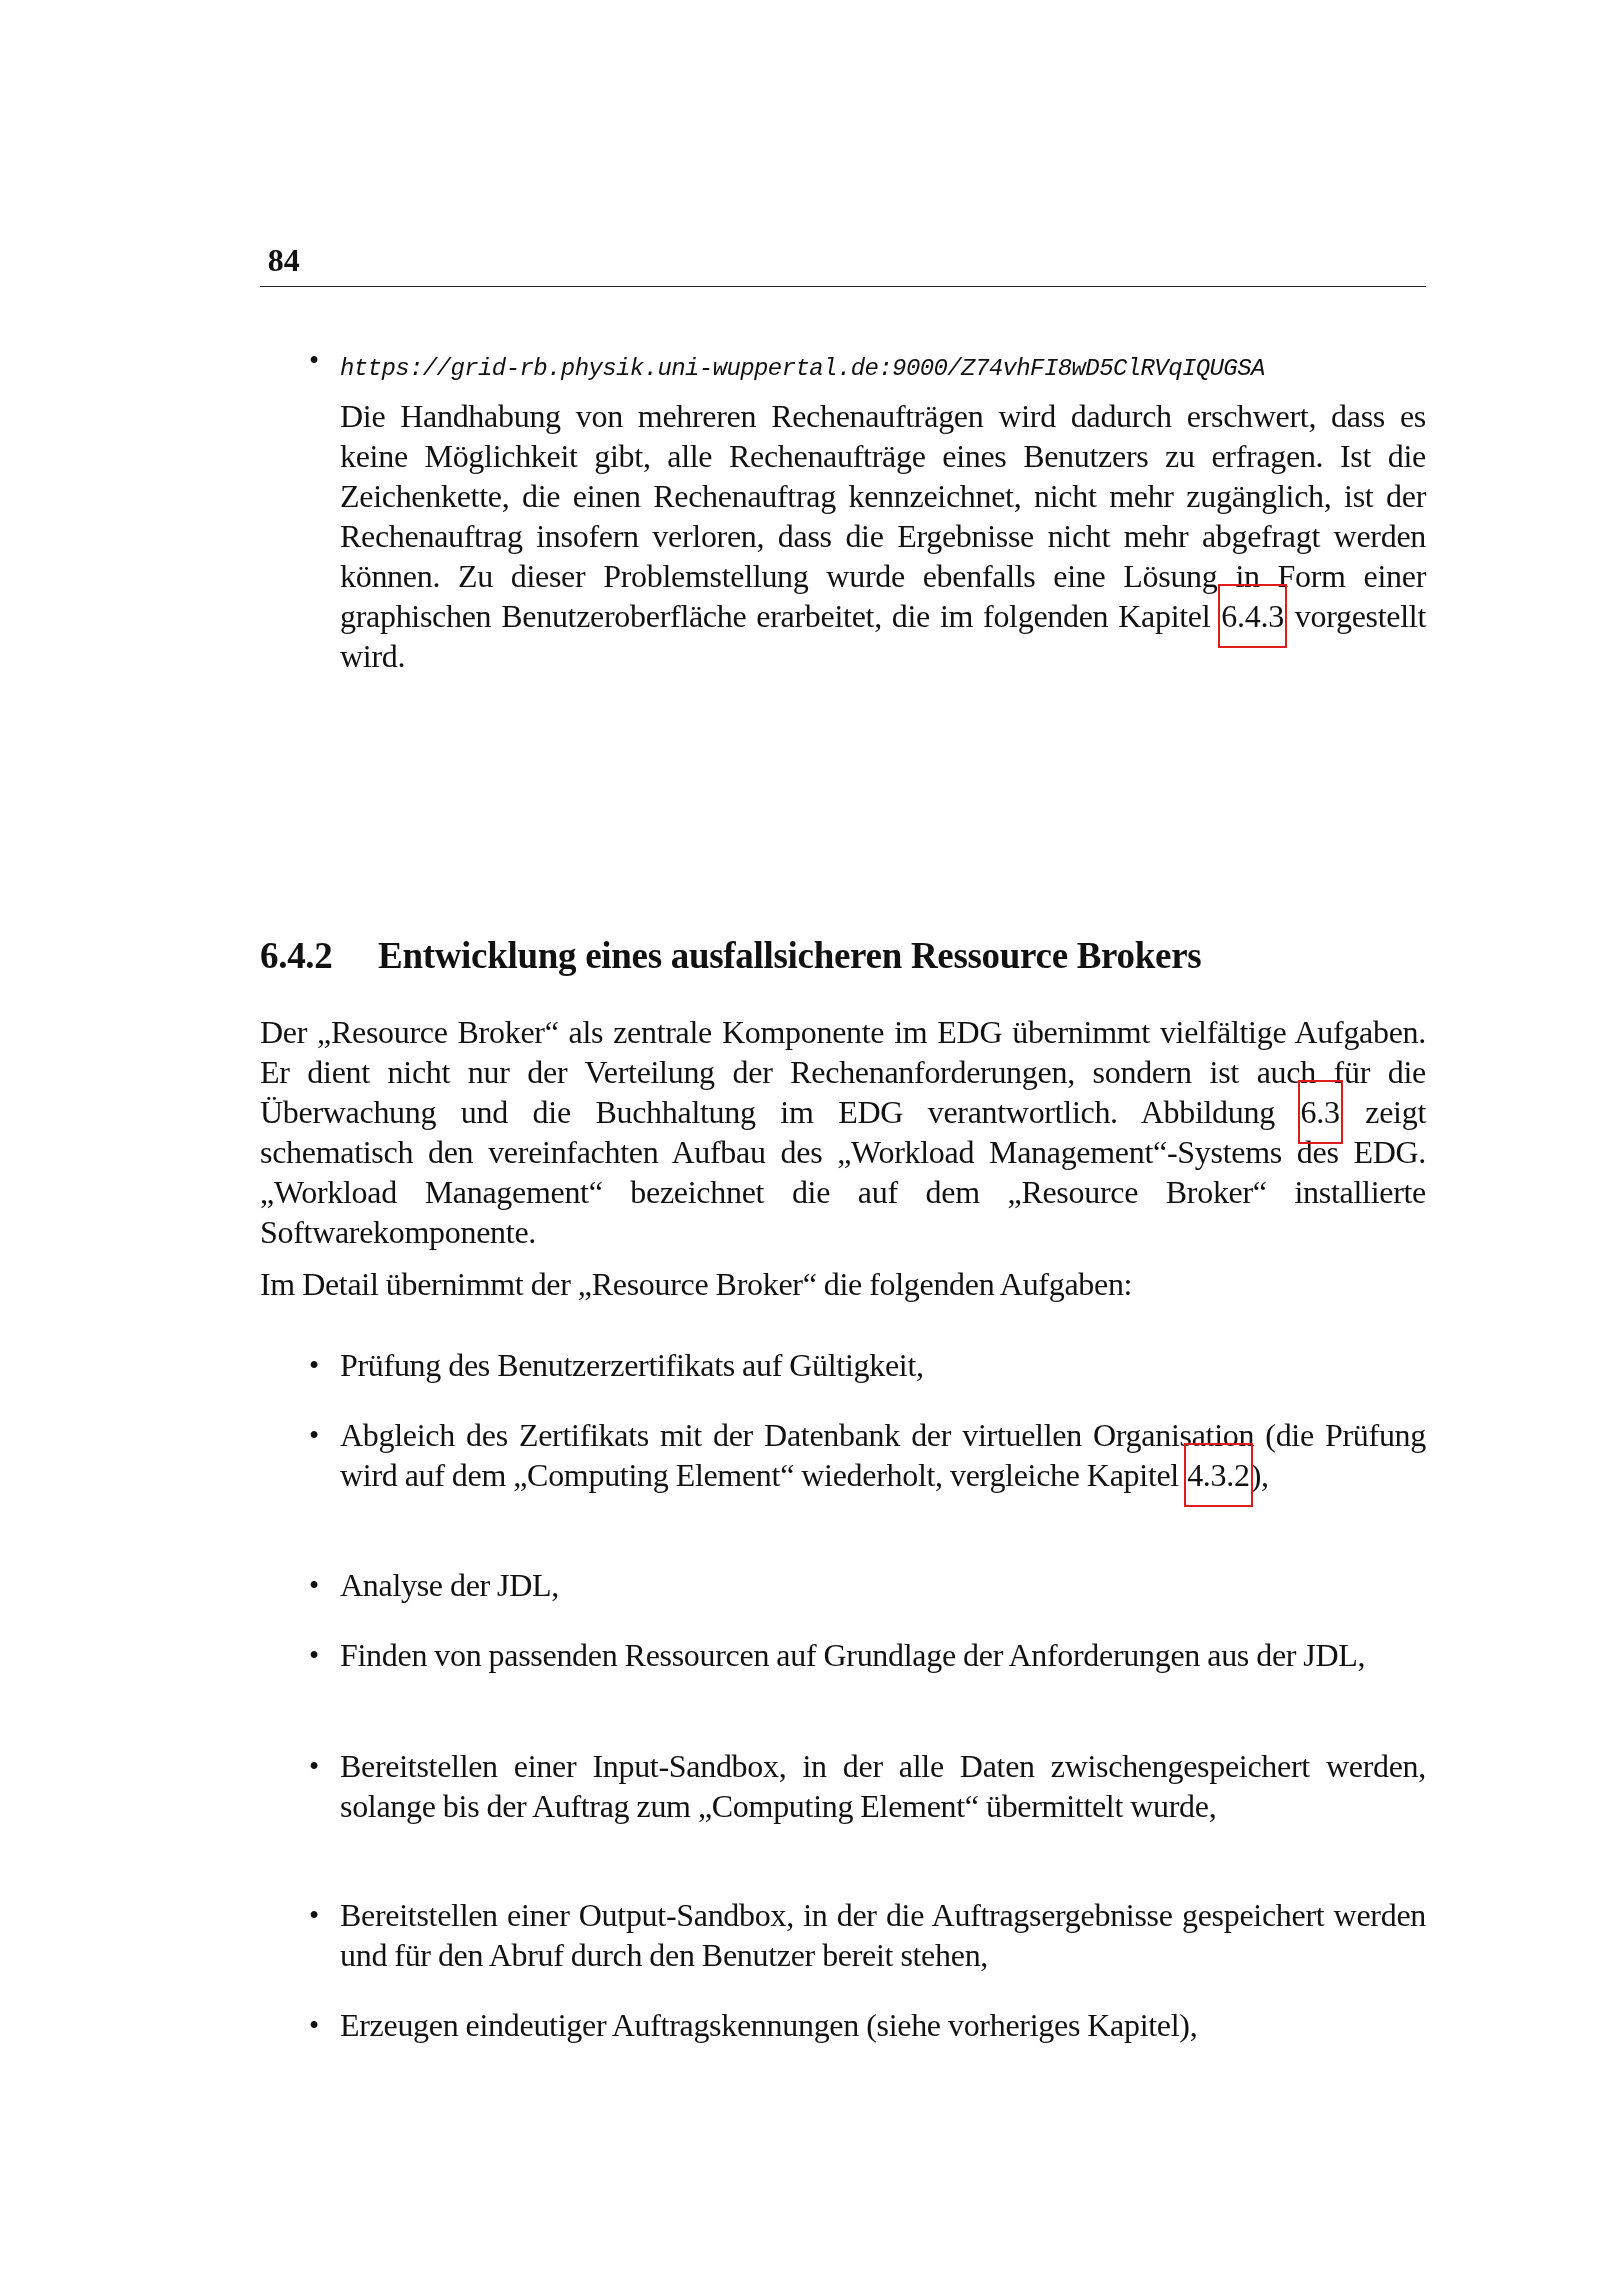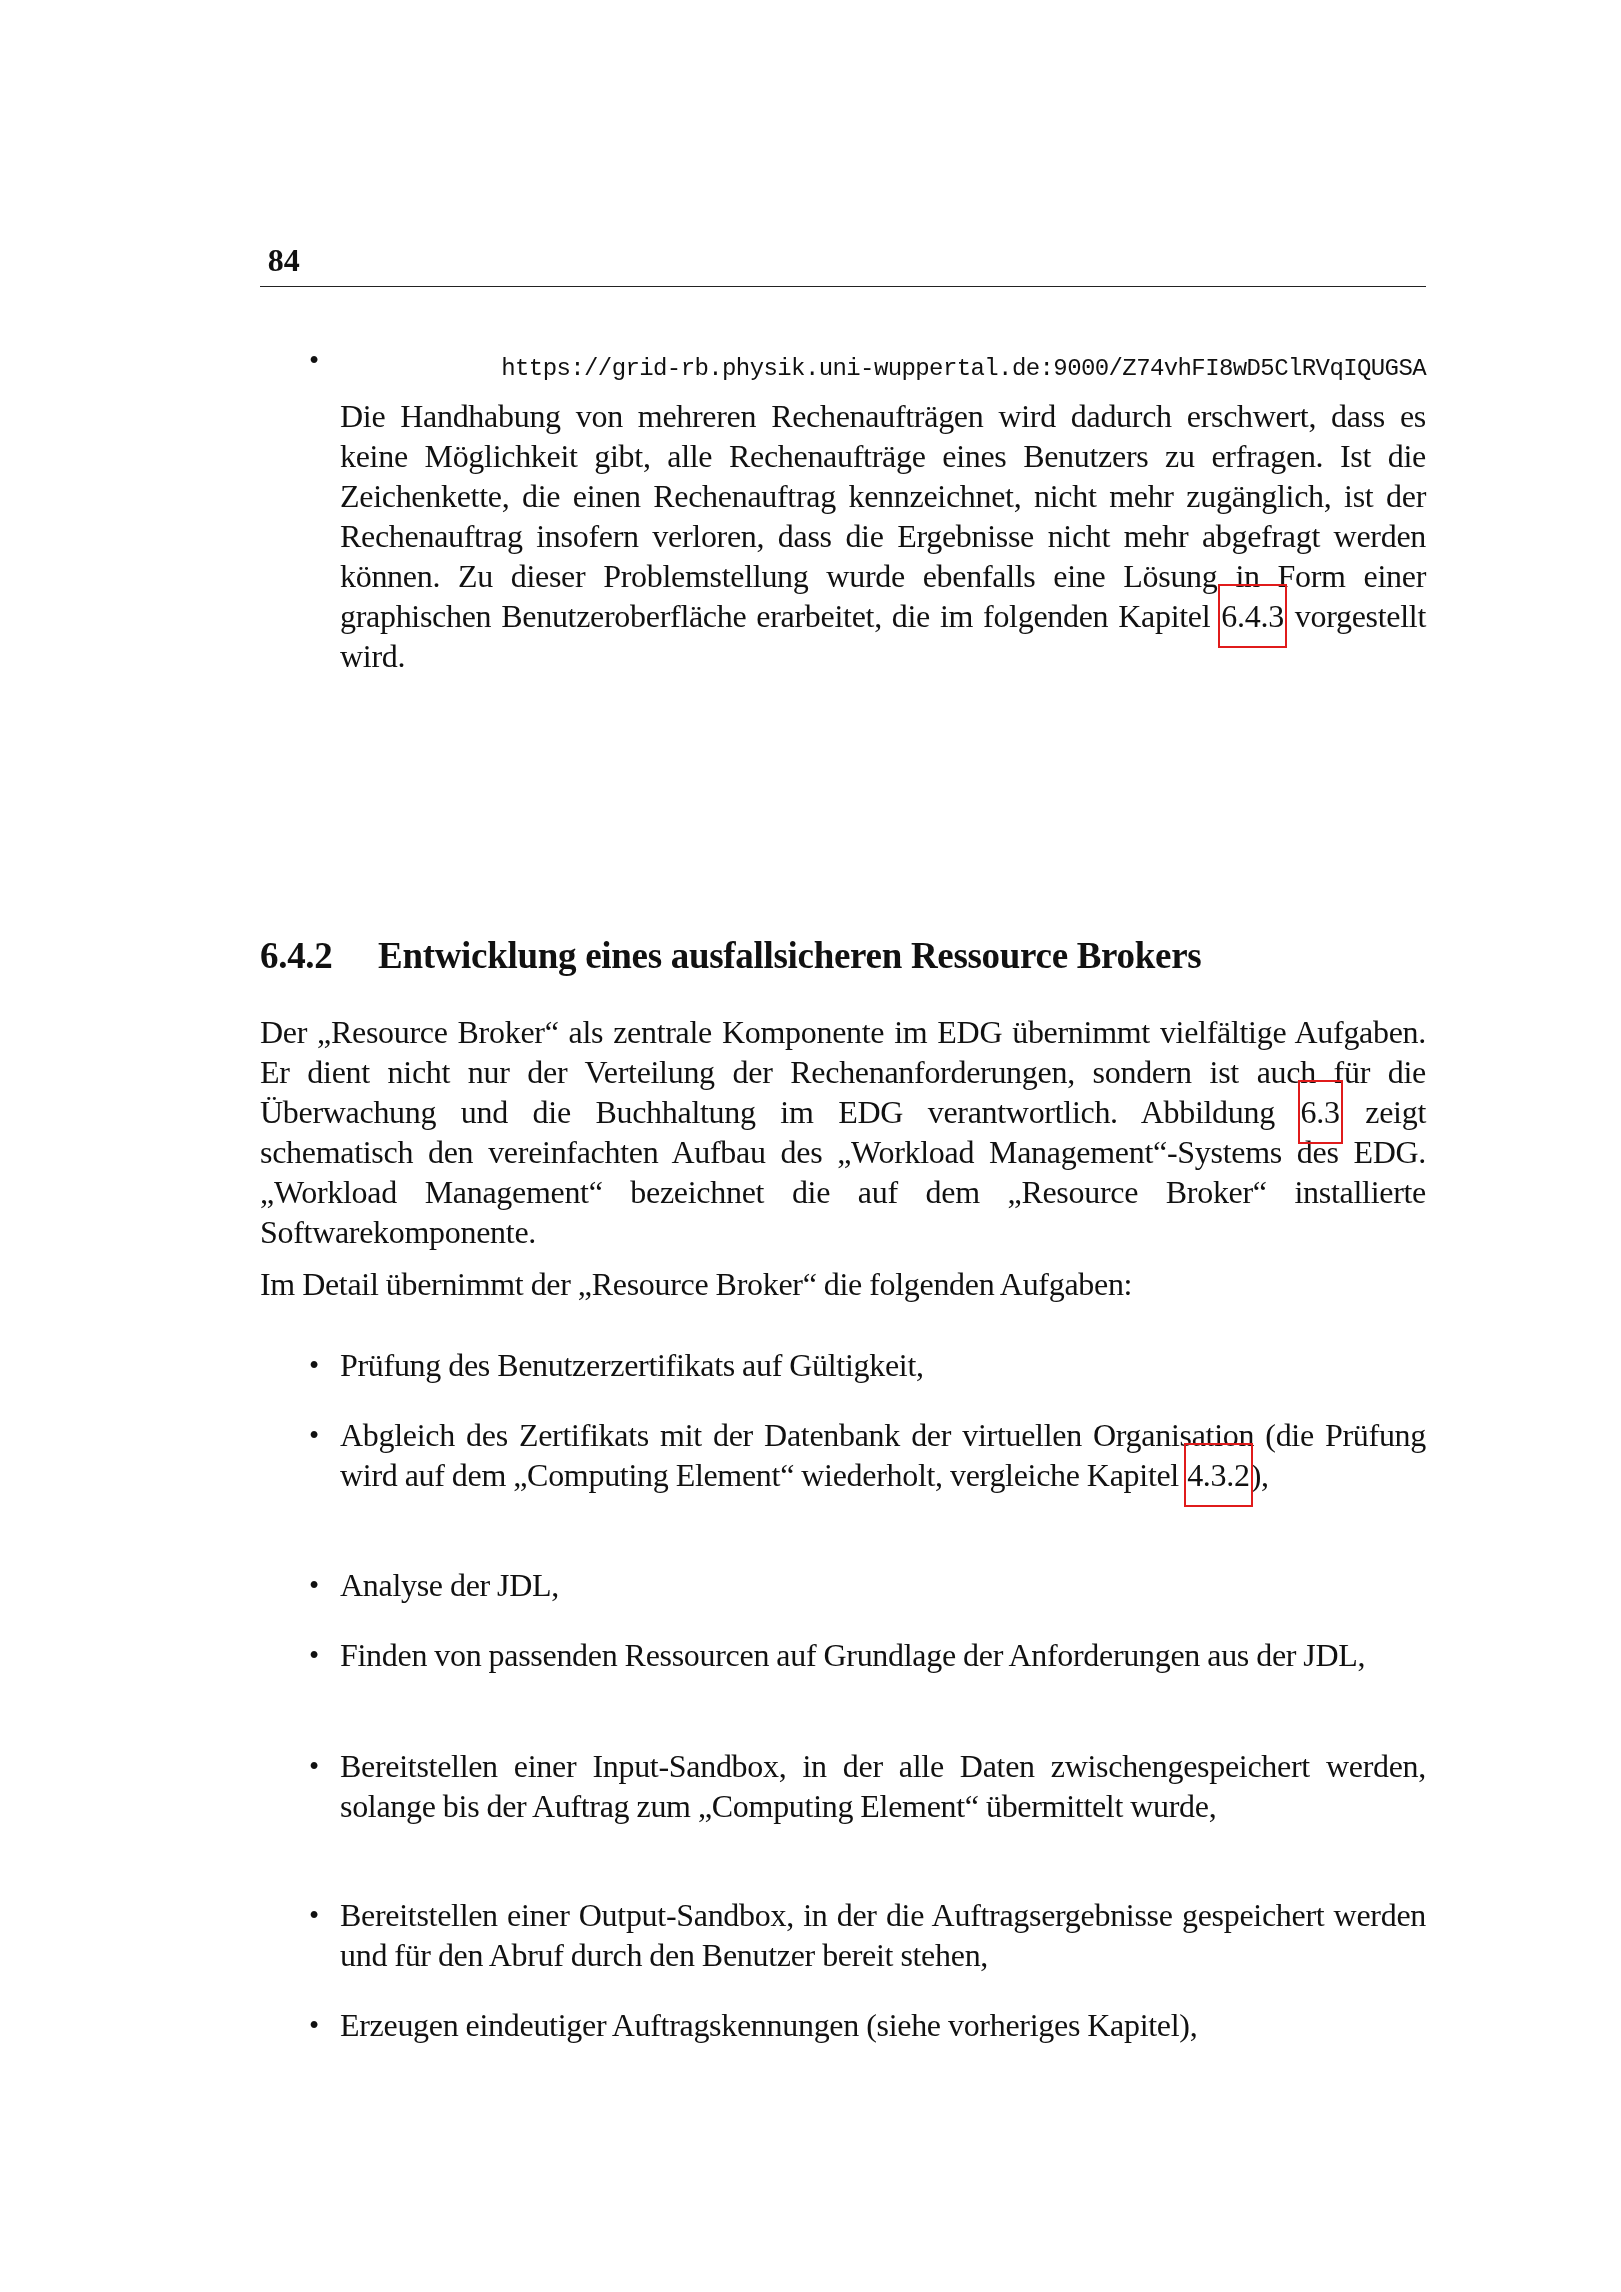--- a/index.html
+++ b/index.html
@@ -79,21 +79,22 @@
     .bold-heading {
       font-weight: bold;
       font-size: 32px;
       line-height: 40px;
     }
     .url {
       font-family: "Liberation Mono", "DejaVu Sans Mono", monospace;
       font-size: 24px;
       line-height: 29px;
       letter-spacing: -0.6px;
-      text-align: right;
+      text-align: left;
+      font-style: italic;
     }
     .section-heading {
       position: absolute;
       left: 0;
       top: 933px;
       font-size: 37px;
       line-height: 45px;
       font-weight: bold;
       letter-spacing: -0.3px;
     }

